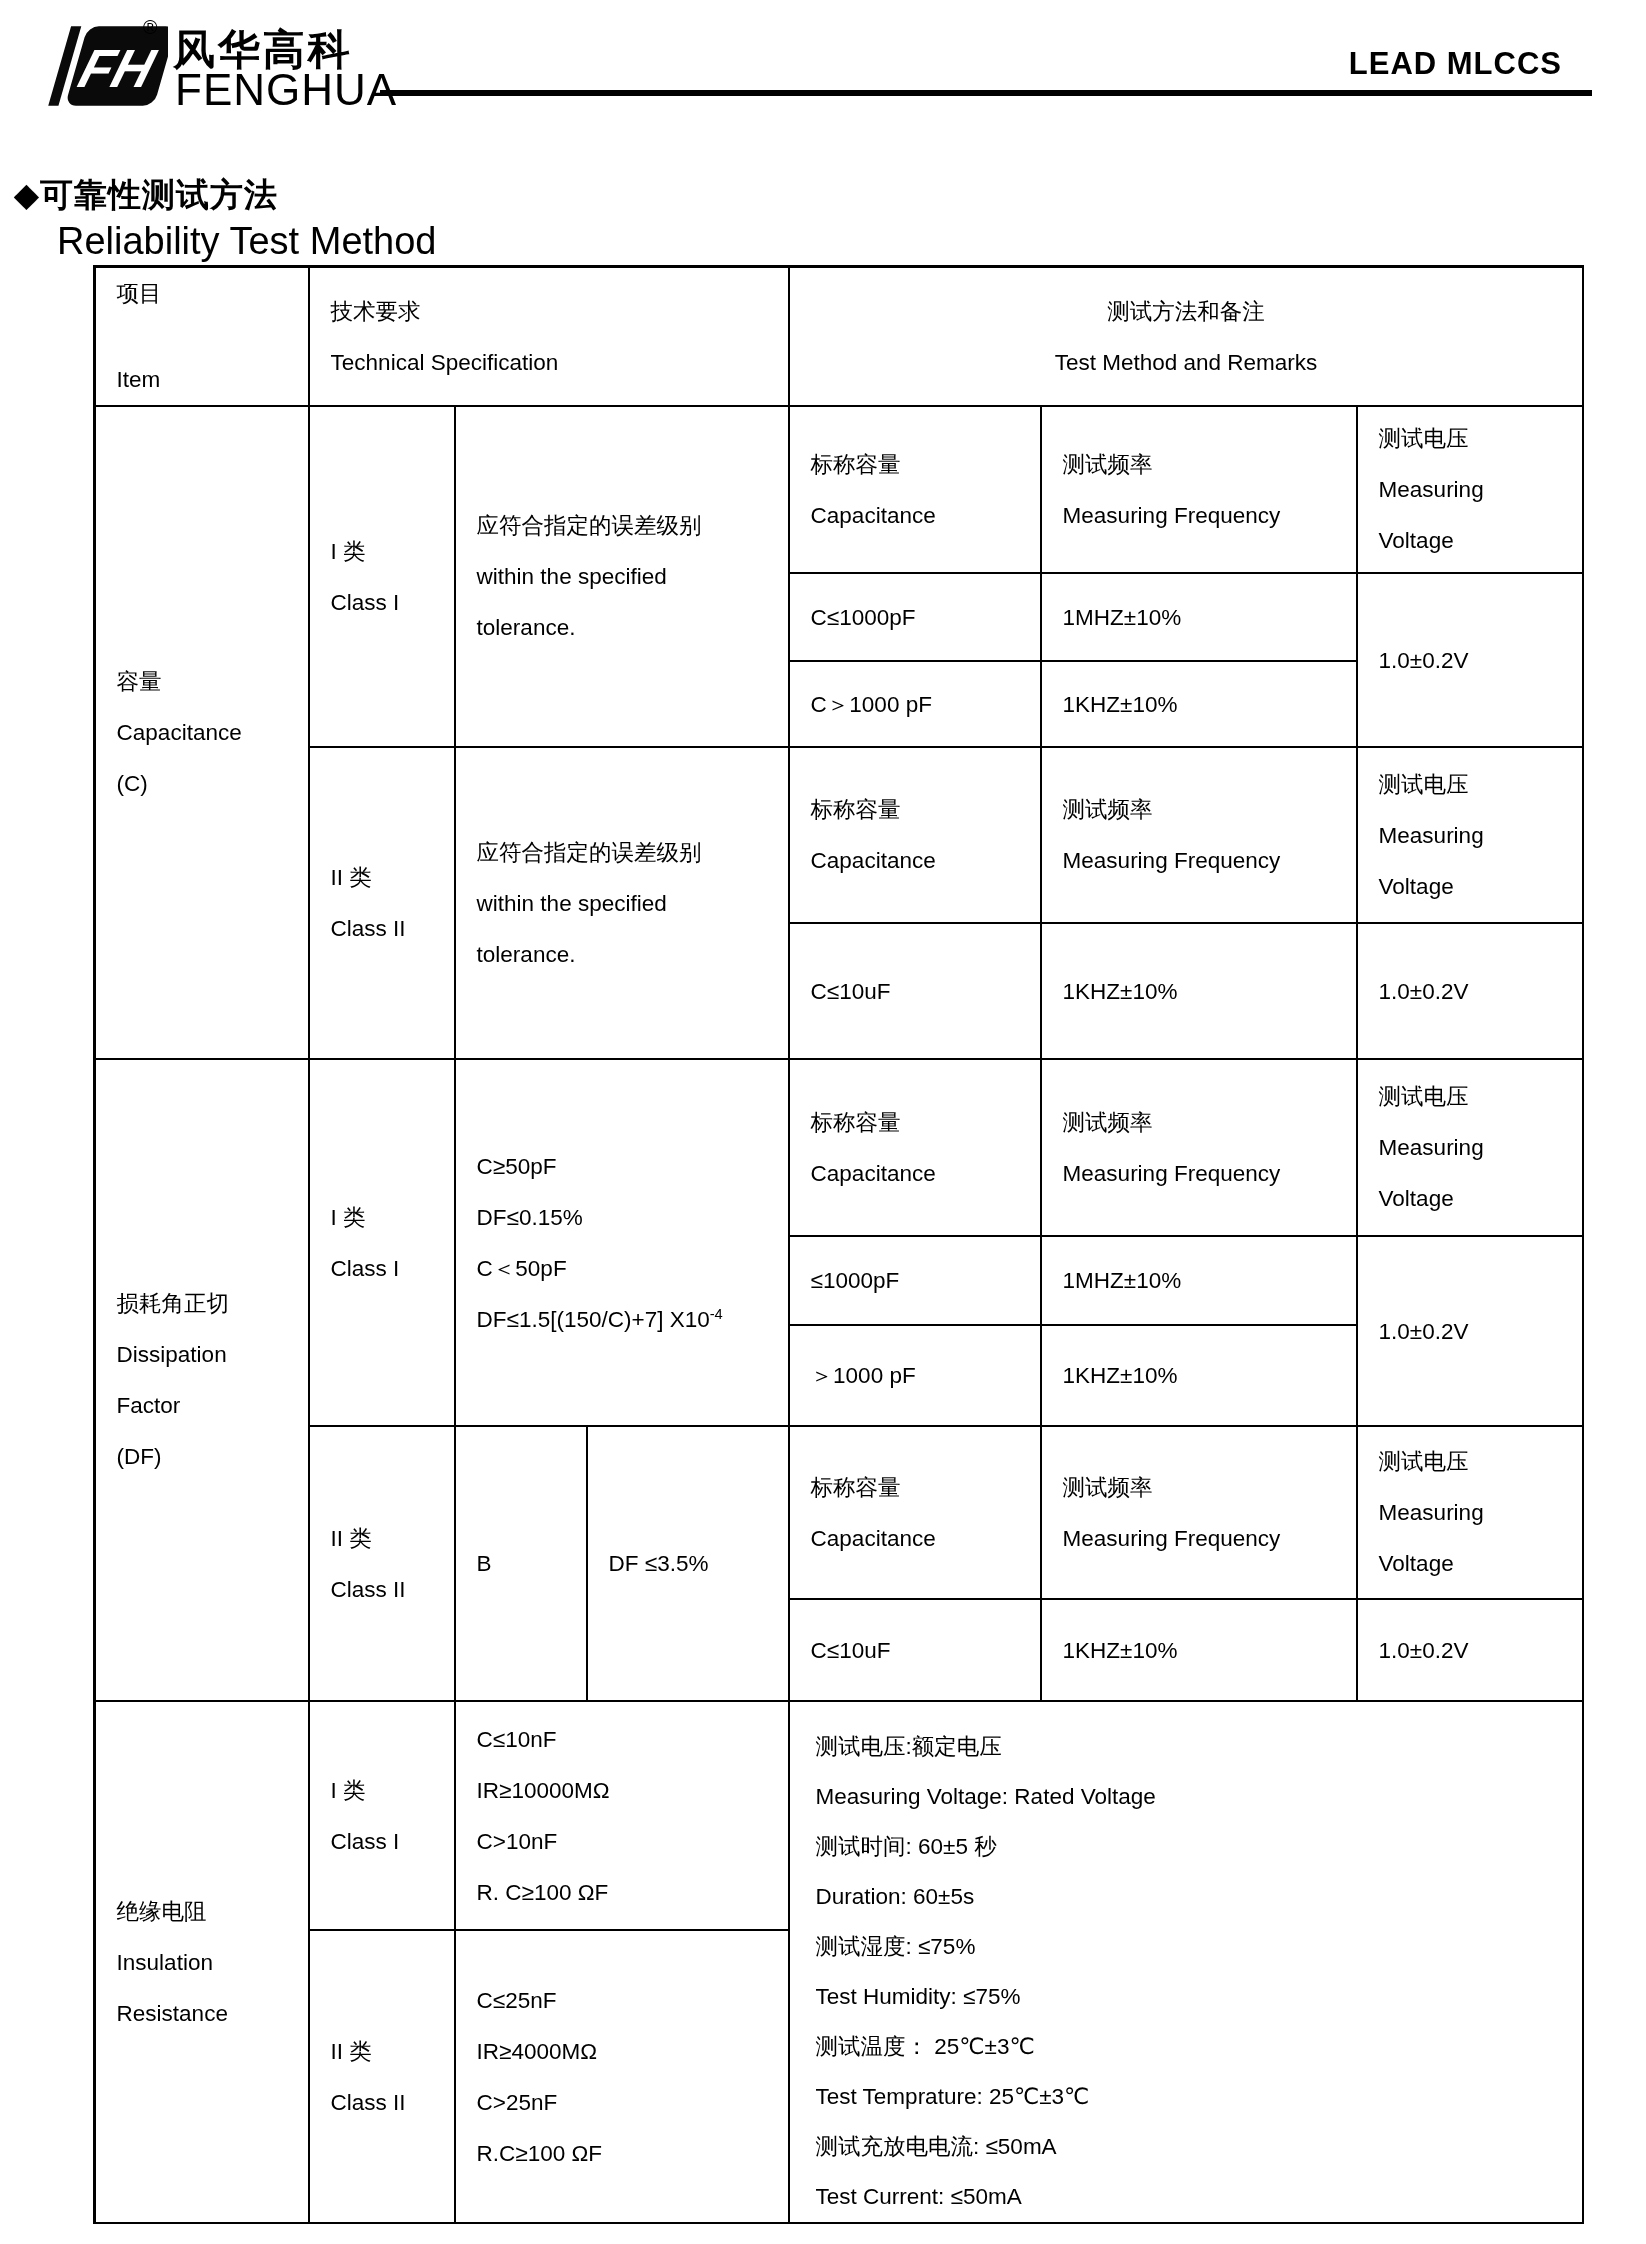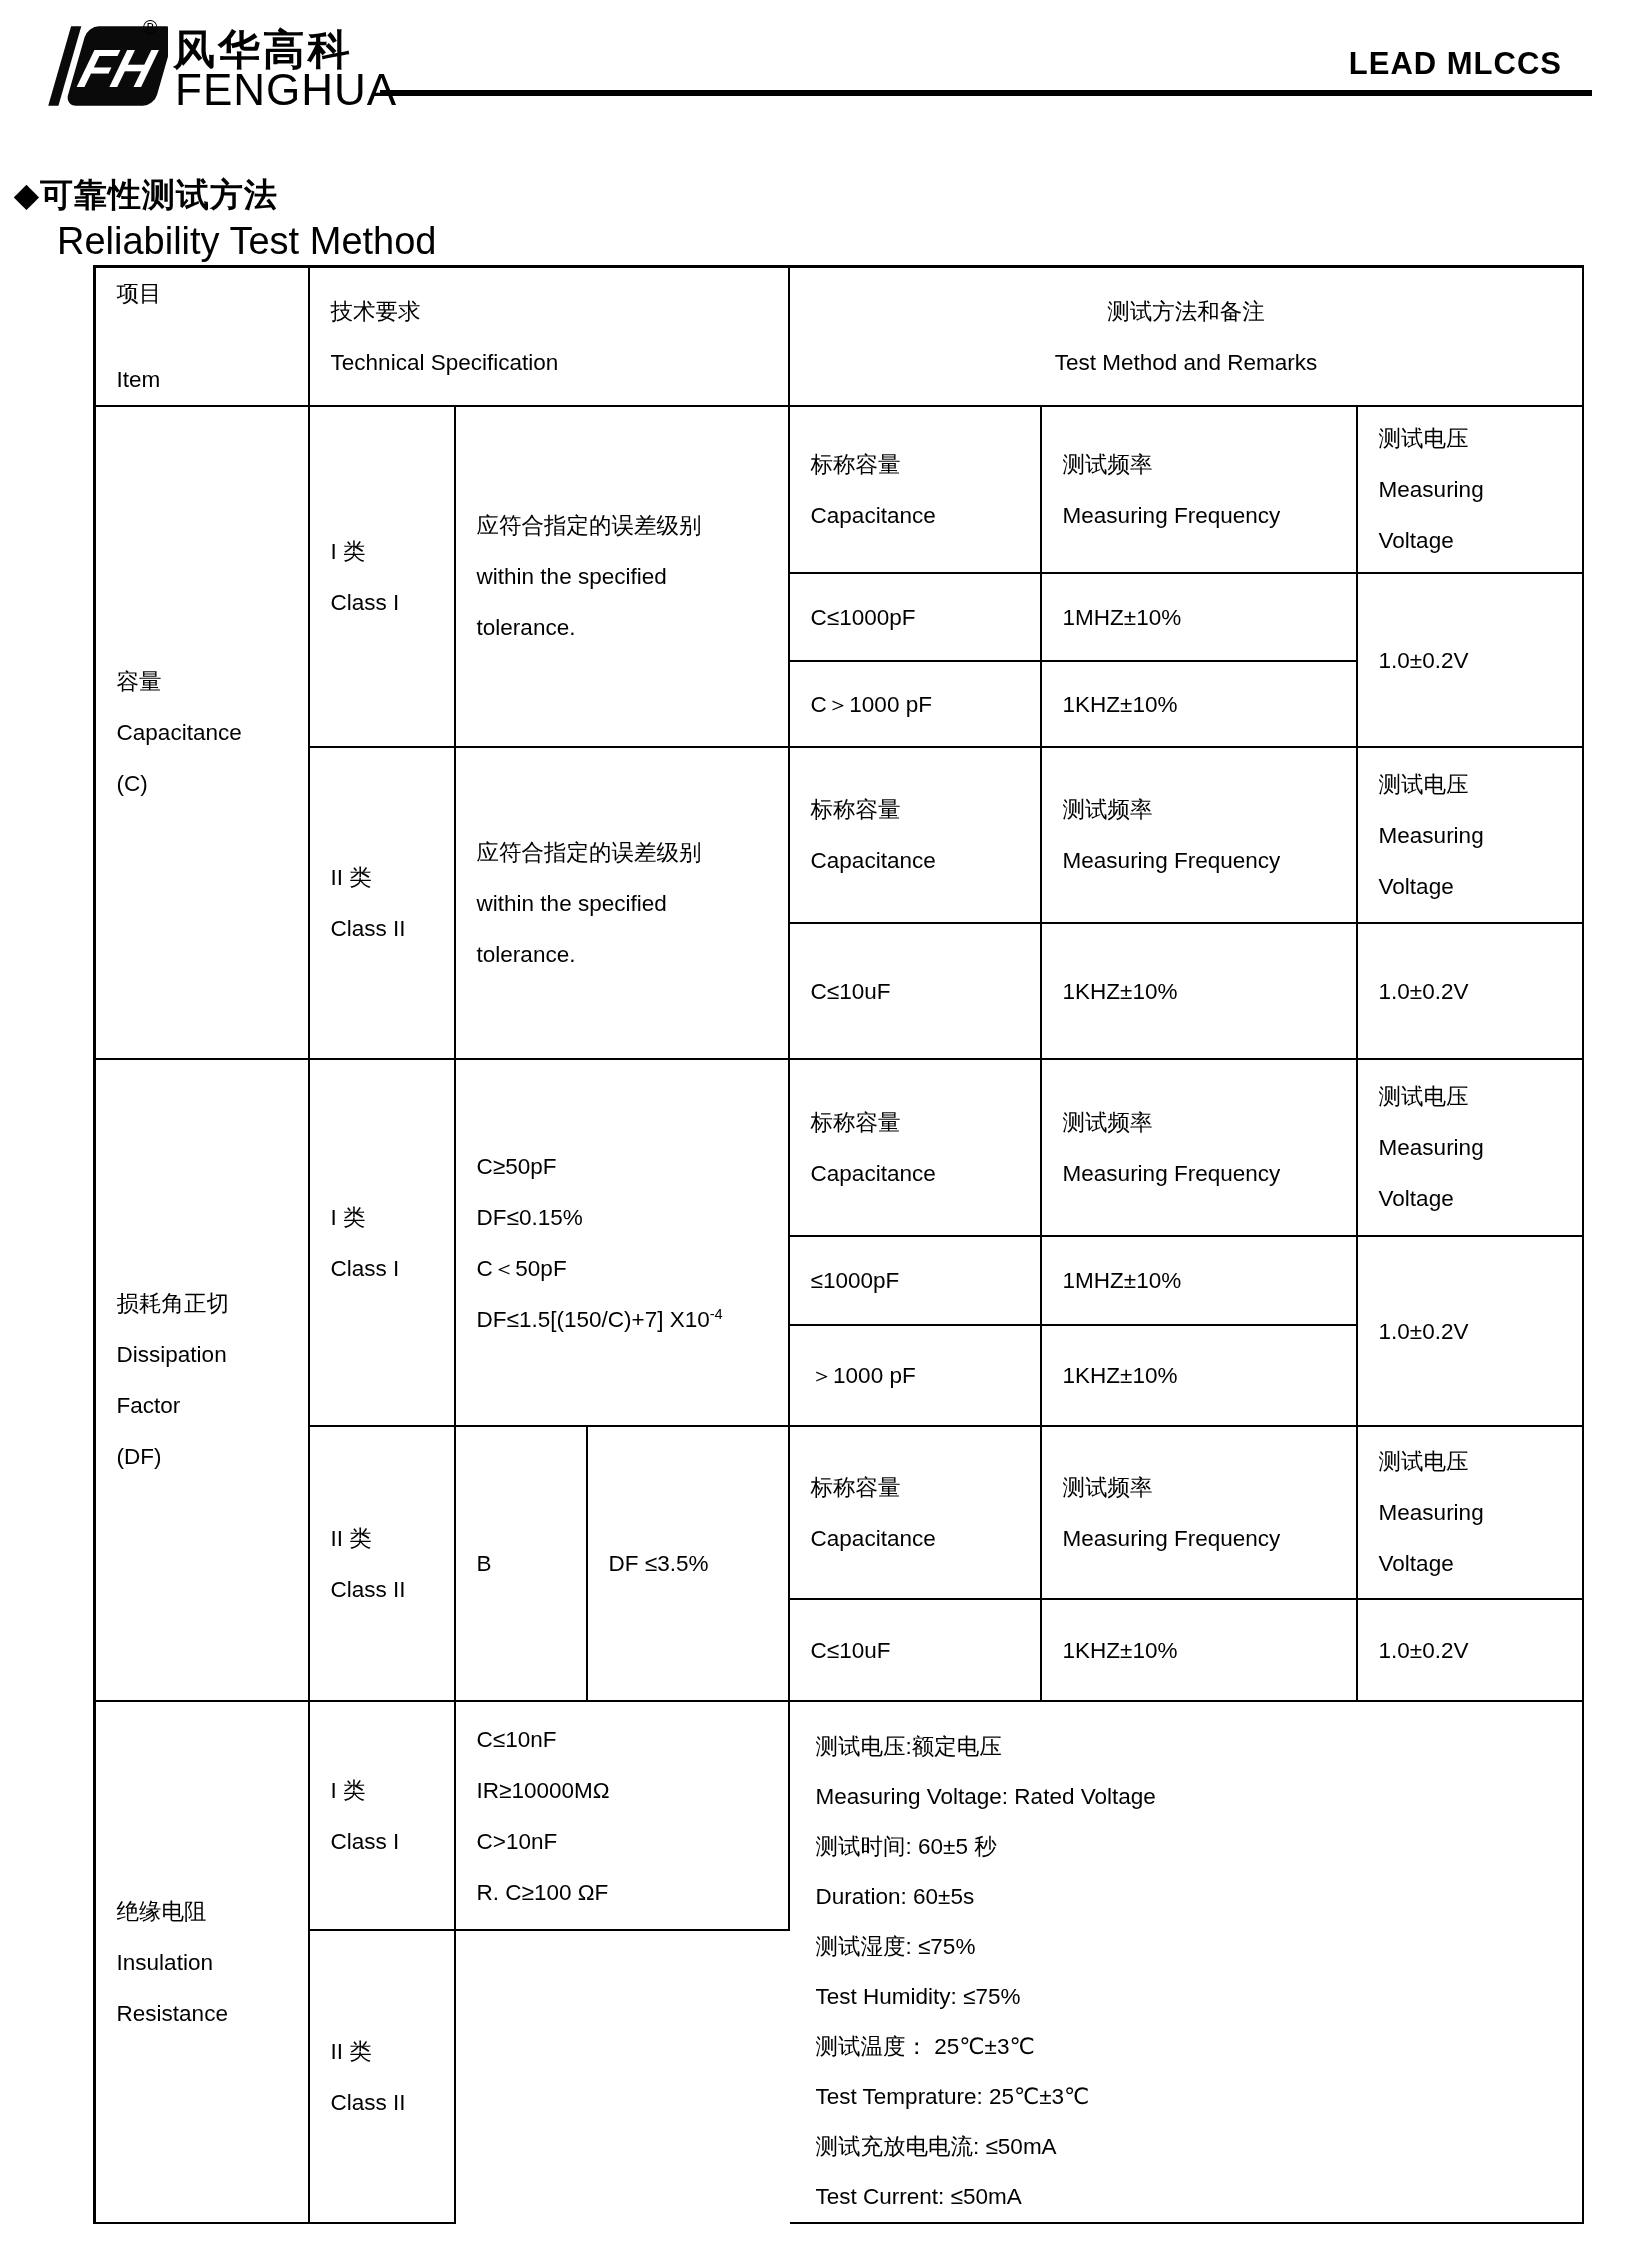--- a/index.html
+++ b/index.html
@@ -234,20 +234,26 @@
   <div class="cell" style="grid-column:3/5;grid-row:12/13;">
     <div class="ln">C≤10nF</div>
     <div class="ln">IR≥10000MΩ</div>
     <div class="ln">C&gt;10nF</div>
     <div class="ln">R. C≥100 ΩF</div>
   </div>
   <div class="cell" style="grid-column:2/3;grid-row:13/14;">
     <div class="ln">II 类</div>
     <div class="ln">Class II</div>
   </div>
+  <div class="cell" style="grid-column:3/5;grid-row:13/14;">
+    <div class="ln">C≤25nF</div>
+    <div class="ln">IR≥4000MΩ</div>
+    <div class="ln">C&gt;25nF</div>
+    <div class="ln">R.C≥100 ΩF</div>
+  </div>
   <div class="cell remarks" style="grid-column:5/8;grid-row:12/14;padding-left:25.5px;justify-content:flex-end;">
     <div class="ln">测试电压:额定电压</div>
     <div class="ln">Measuring Voltage: Rated Voltage</div>
     <div class="ln">测试时间: 60±5 秒</div>
     <div class="ln">Duration: 60±5s</div>
     <div class="ln">测试湿度: ≤75%</div>
     <div class="ln">Test Humidity: ≤75%</div>
     <div class="ln">测试温度： 25℃±3℃</div>
     <div class="ln">Test Temprature: 25℃±3℃</div>
     <div class="ln">测试充放电电流: ≤50mA</div>

